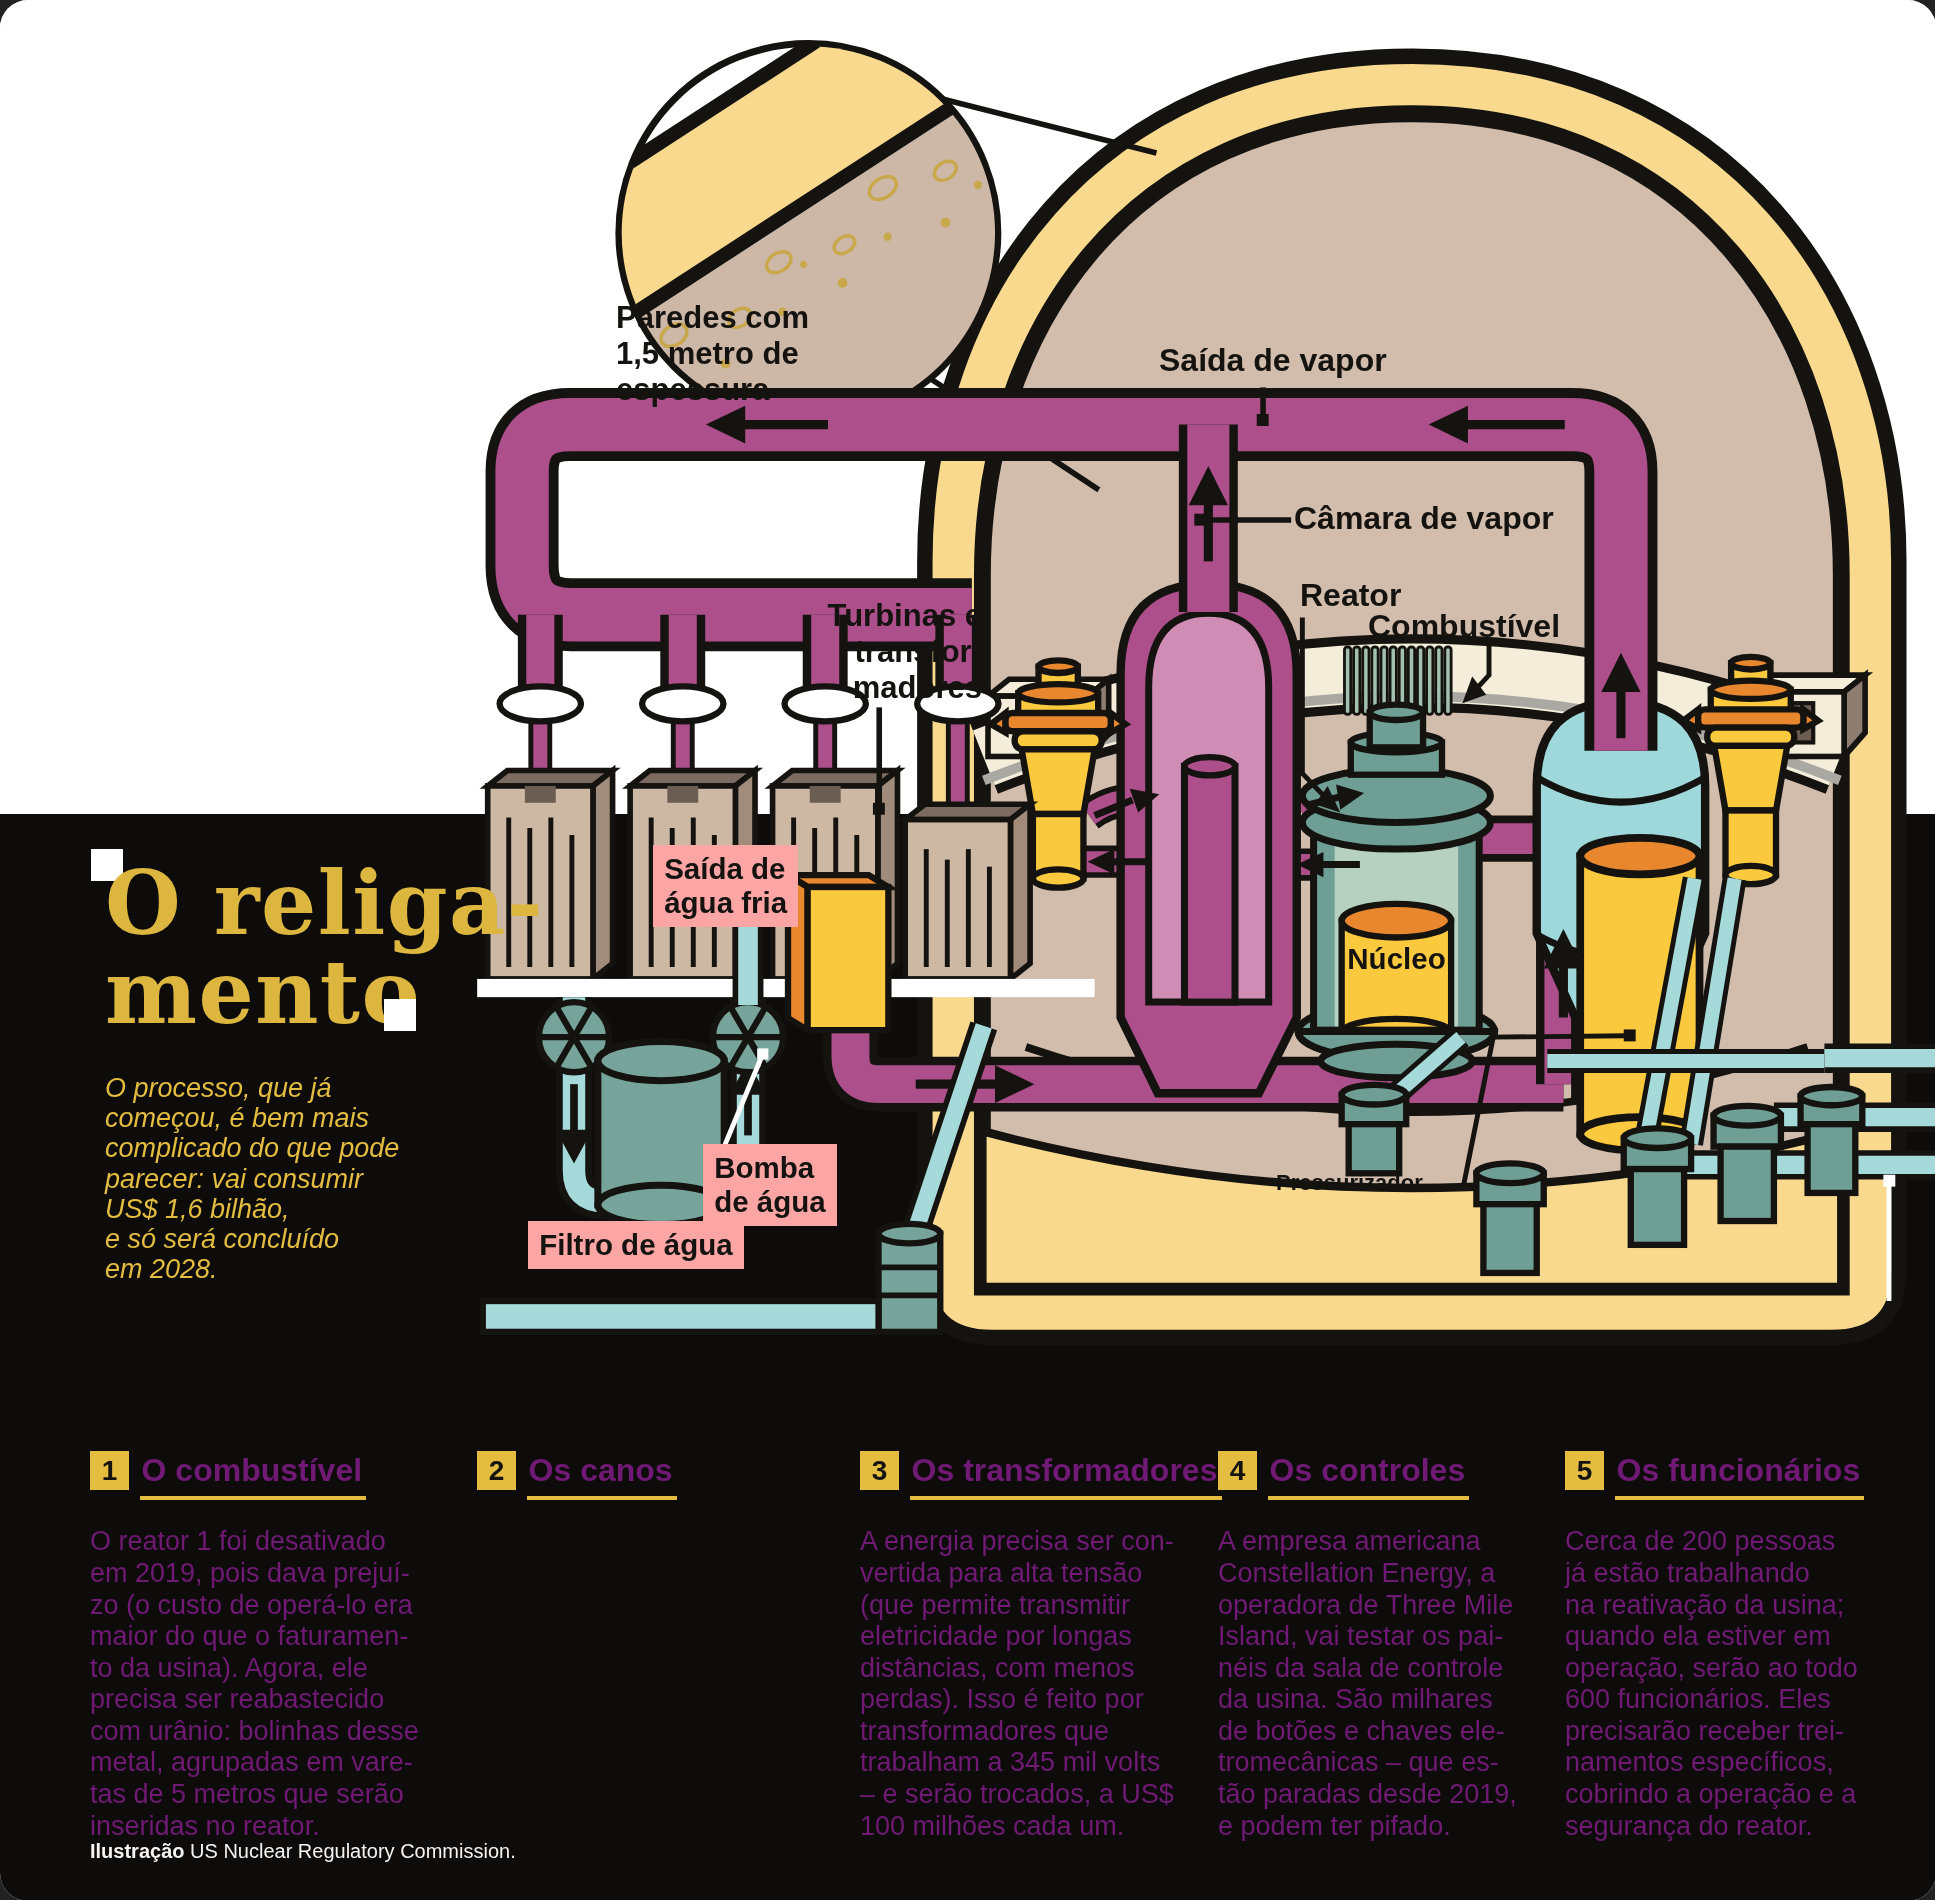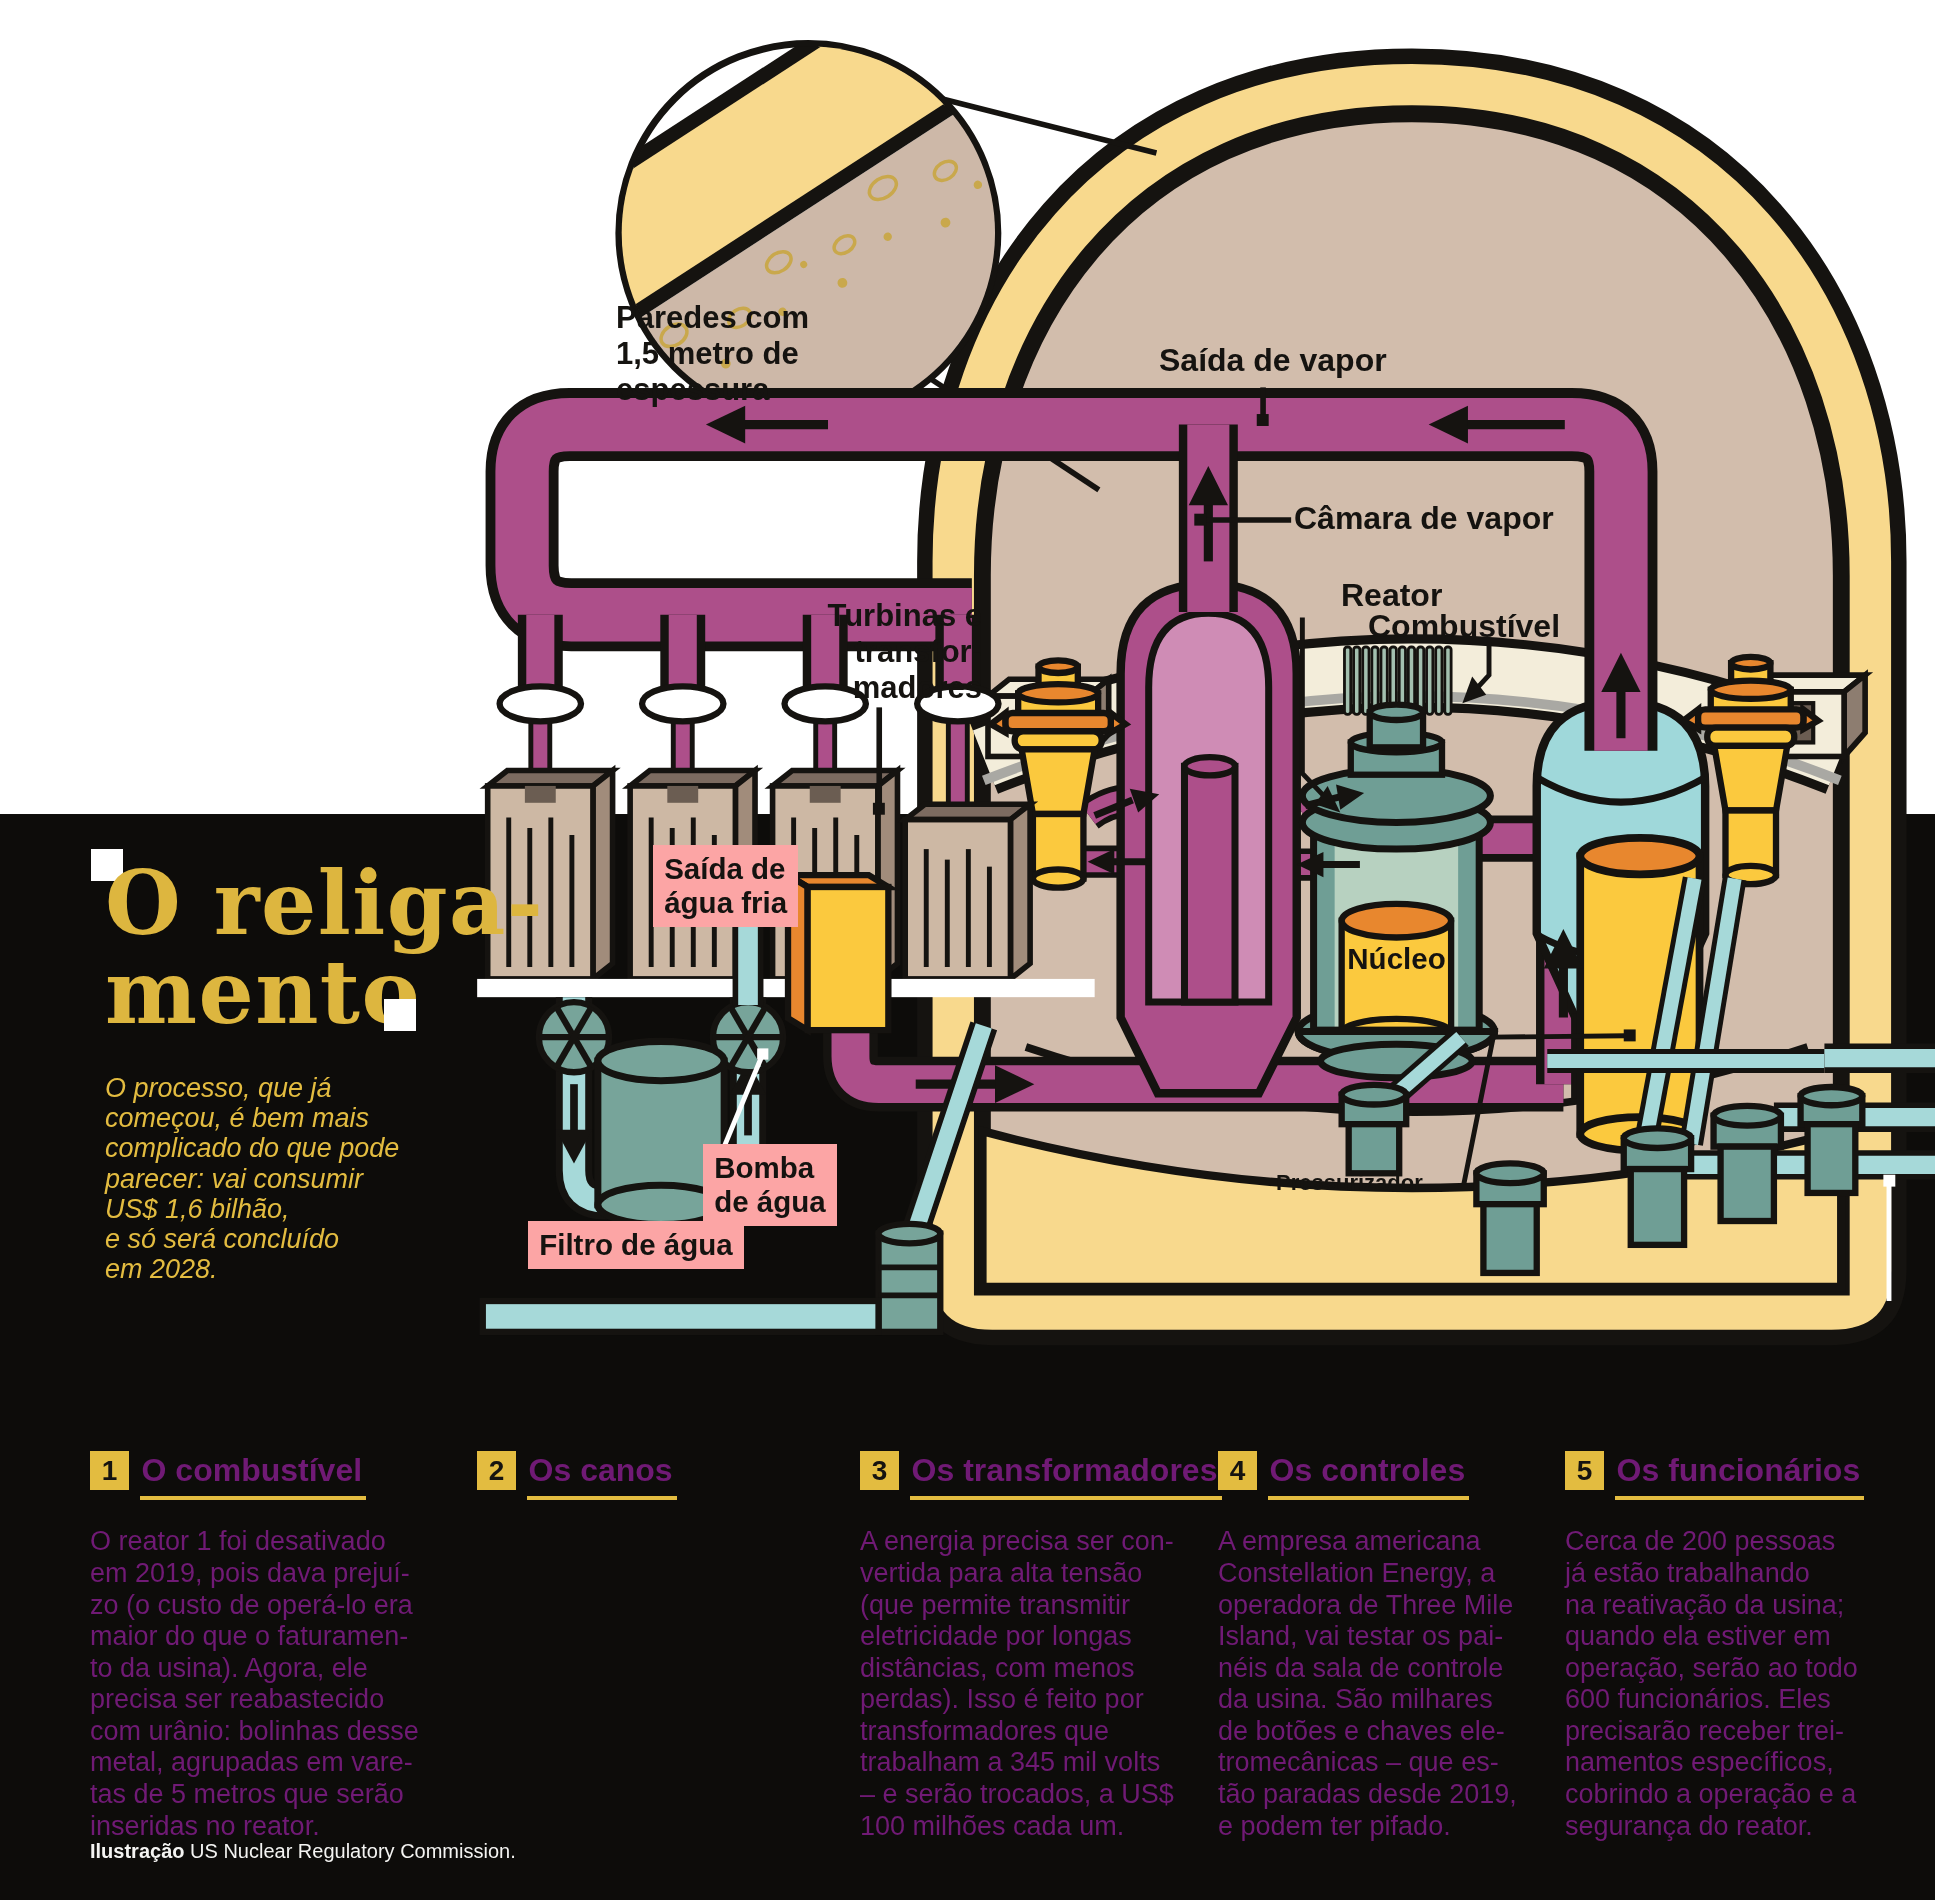--- a/index.html
+++ b/index.html
@@ -2,20 +2,21 @@
 <html style="font-size:11.2px"><head>
 <meta charset="utf-8">
 <style>
   html,body{margin:0;padding:0;background:#222;}
   .canvas{
     position:relative;
     width:1936px;height:1901px;
     background:#ffffff;
     overflow:hidden;
     font-family:"Liberation Sans",sans-serif;
+    border-radius:28px;
   }
   .canvas svg{position:absolute;left:0;top:0;}
   .lbl{
     position:absolute;
     font-weight:700;
     color:#151310;
     line-height:1.16;
     white-space:pre-line;
     font-size:32px;
   }
@@ -433,21 +434,21 @@
     <line x1="2692" y1="1682" x2="2692" y2="1854" stroke="#ffffff" stroke-width="7"></line>
     <rect x="2684" y="1674" width="17" height="17" fill="#ffffff"></rect>
   </g>
 </svg>
 
 <div class="lbl" style="left:616px;top:300px;font-size:31px;">Paredes com
 1,5 metro de
 espessura</div>
 <div class="lbl" style="left:1159px;top:342px;">Saída de vapor</div>
 <div class="lbl" style="left:1294px;top:500px;">Câmara de vapor</div>
-<div class="lbl" style="left:1341px;top:577px;">Reator</div>
+<div class="lbl" style="left:1300px;top:577px;">Reator</div>
 <div class="lbl" style="left:1368px;top:608px;">Combustível</div>
 <div class="lbl" style="left:1342px;top:942px;width:109px;text-align:center;font-size:29.5px;">Núcleo</div>
 <div class="lbl" style="left:1276px;top:1170px;font-size:22px;">Pressurizador</div>
 <div class="lbl" style="left:791px;top:598px;width:191px;text-align:right;font-size:31px;">Turbinas e
 transfor-
 madores</div>
 <div class="lbl boxlbl" style="left:653px;top:845px;">Saída de
 água fria</div>
 <div class="lbl boxlbl" style="left:703px;top:1144px;">Bomba
 de água</div>

